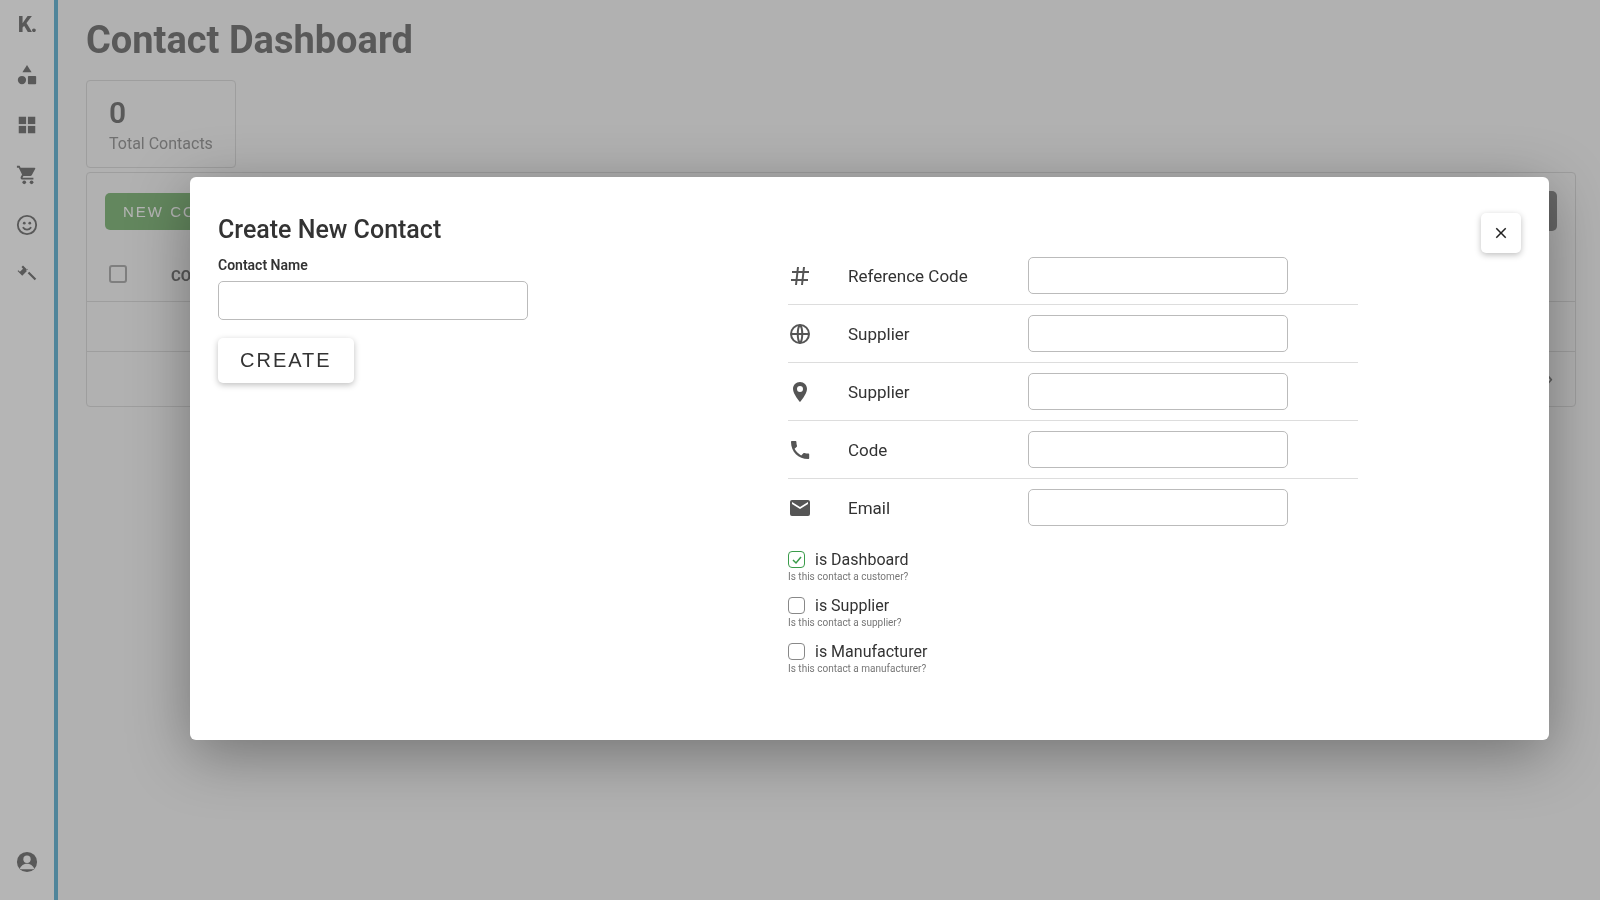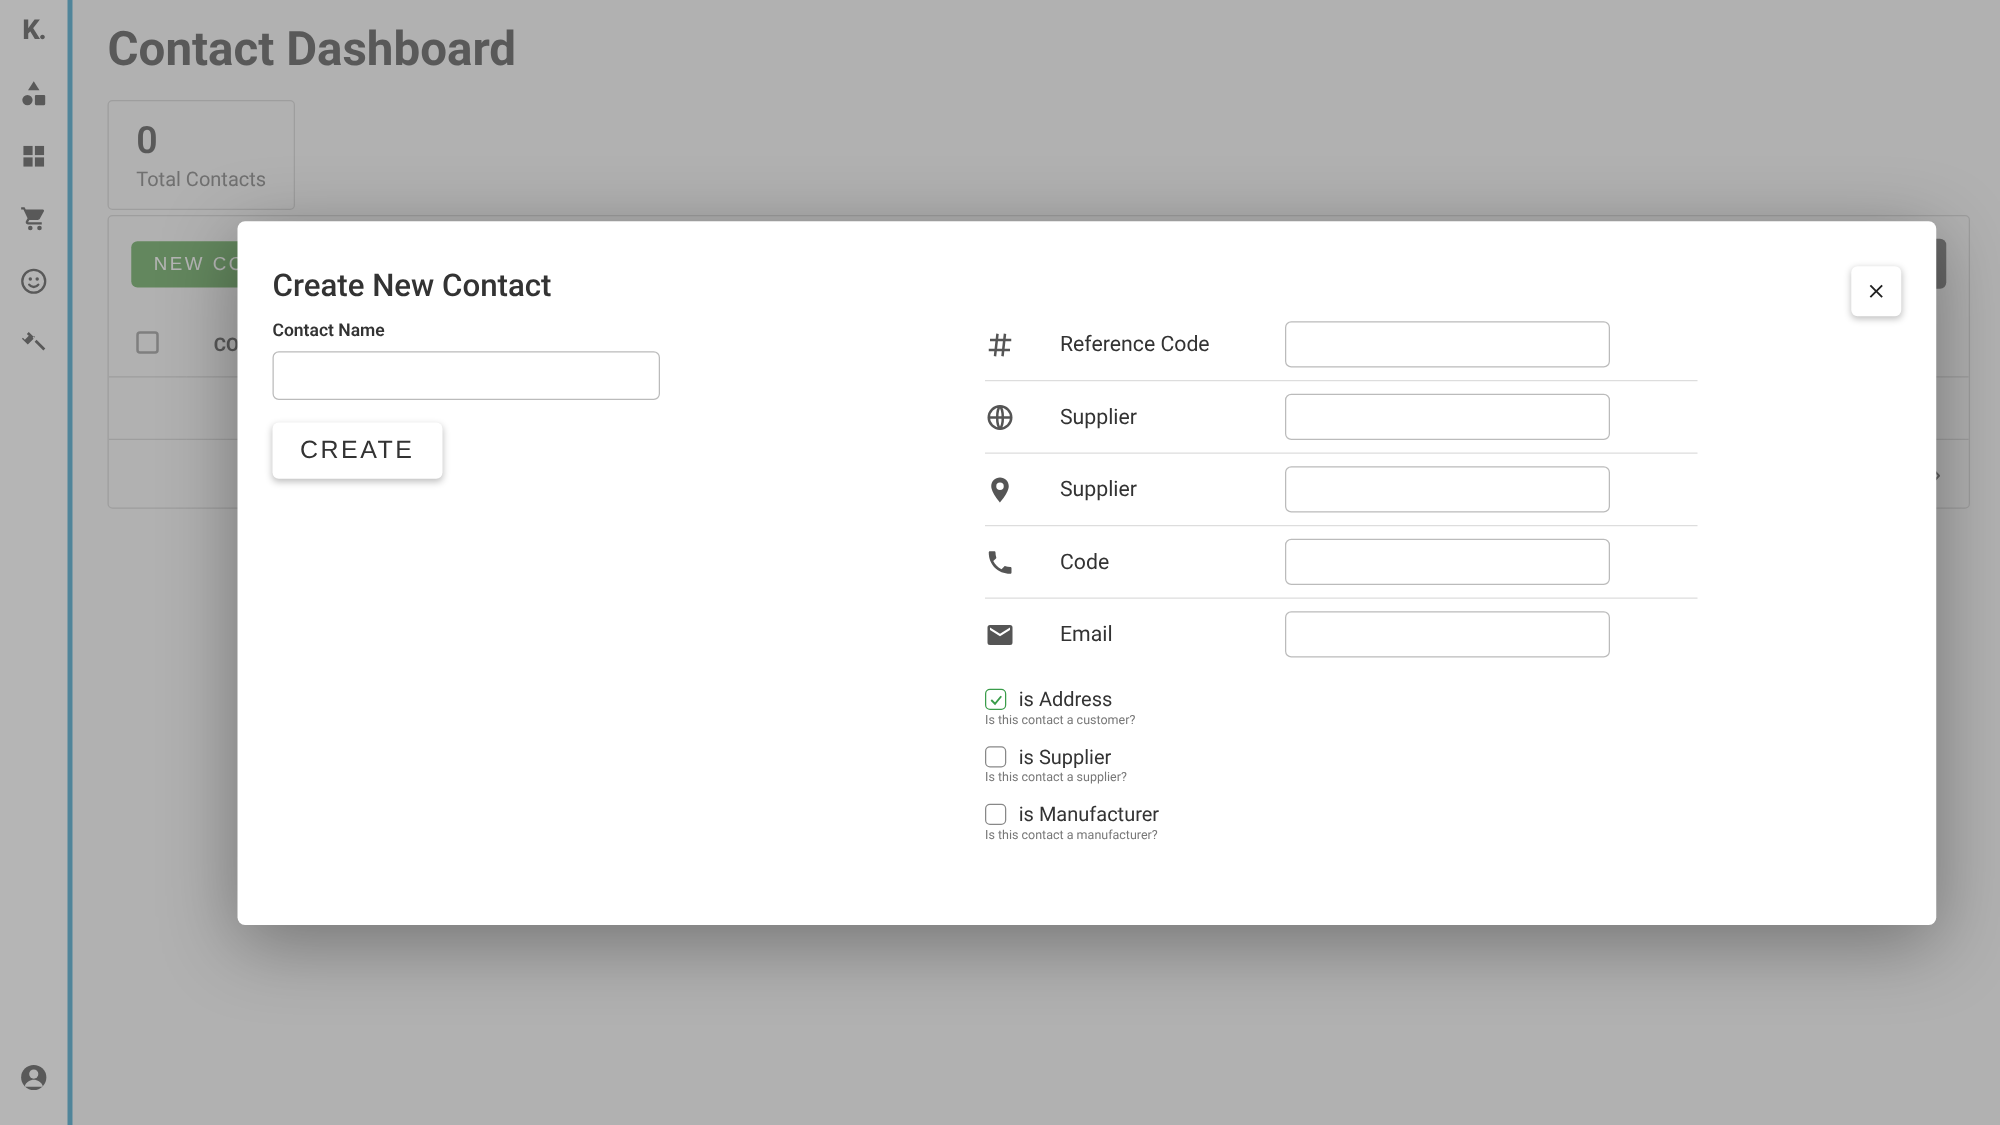--- a/index.html
+++ b/index.html
@@ -440,21 +440,21 @@
       </div>
 
       <div class="check-block">
         <div class="check-item">
           <div class="check-line">
             <span class="cb checked">
                 <svg viewBox="0 0 24 24">
                   <polyline points="4,12 10,18 20,6"></polyline>
                 </svg>
               </span>
-            <span class="check-label">is Address</span>
+            <span class="check-label">is Dashboard</span>
           </div>
           <div class="check-help">Is this contact a customer?</div>
         </div>
         <div class="check-item">
           <div class="check-line">
             <span class="cb"></span>
             <span class="check-label">is Supplier</span>
           </div>
           <div class="check-help">Is this contact a supplier?</div>
         </div>

